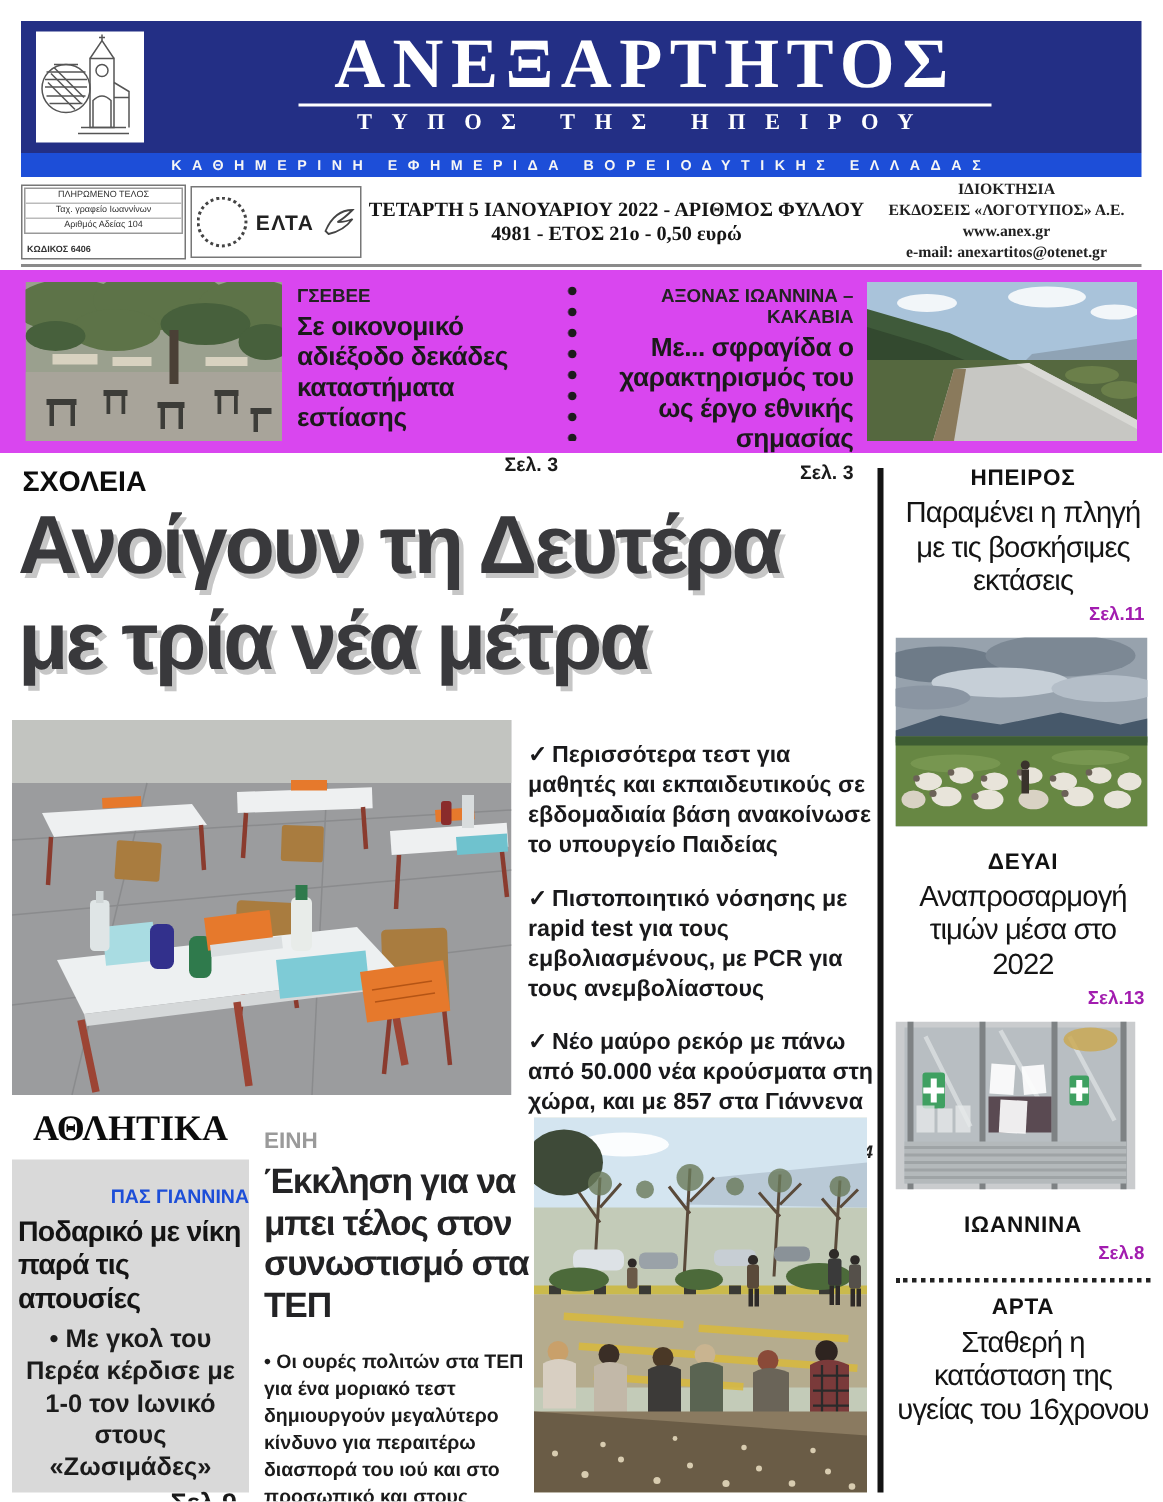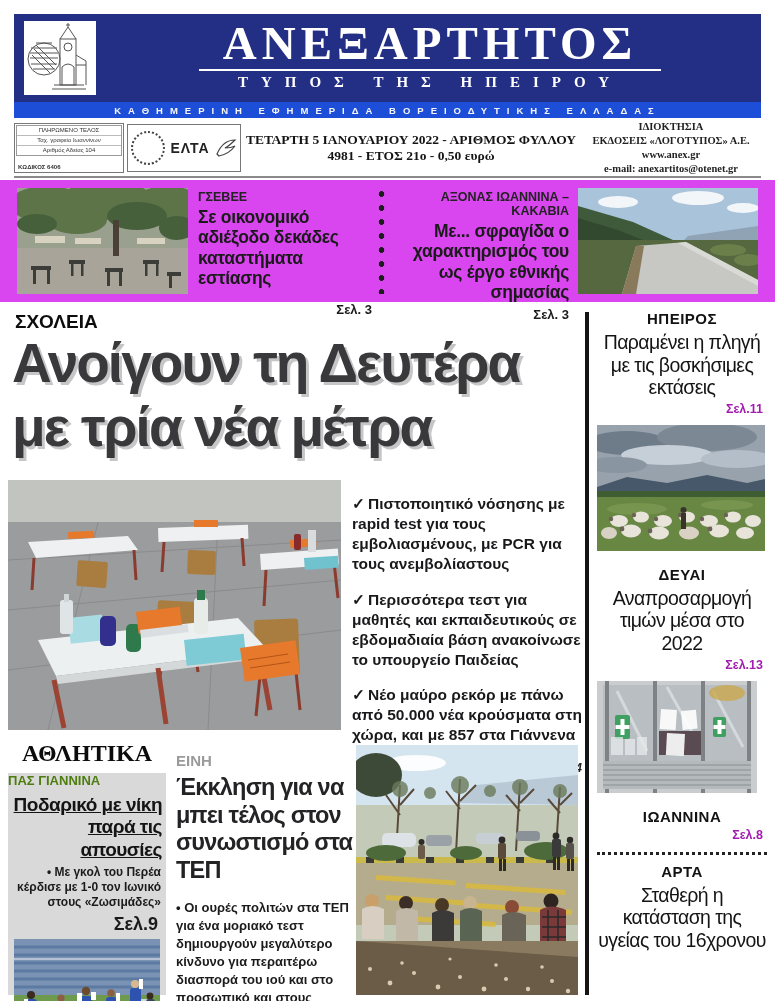--- a/index.html
+++ b/index.html
@@ -59,24 +59,24 @@
   .chk .ck{margin-right:3px;}
   .lead-note{font-size:12px;font-weight:bold;font-style:italic;text-align:right;color:#222;margin-top:2px;}
 
   
   .vdivider{position:absolute;left:585px;top:312px;width:4px;height:683px;background:#141414;}
 
   
   .sports-title{position:absolute;left:6px;top:740px;width:162px;text-align:center;
                 font-family:"Liberation Serif",serif;font-weight:bold;font-size:24px;color:#0c0c0c;}
   .sports-panel{position:absolute;left:8px;top:773px;width:158px;height:222px;background:#d9d9d9;}
-  .sp-kicker{text-align:left;font-size:13px;font-weight:bold;margin-top:0;color:#4d7c0f;}
-  .sp-head{text-align:right;font-size:19px;font-weight:bold;line-height:1.18;letter-spacing:-0.5px;
-           margin:6px 4px 4px;color:#141414;text-decoration:underline;}
-  .sp-bullet{text-align:right;font-size:12px;font-weight:bold;line-height:1.25;margin:0 5px;color:#1b1b1b;}
+  .sp-kicker{text-align:right;font-size:13px;font-weight:bold;margin-top:17px;color:#1d4ed8;}
+  .sp-head{text-align:left;font-size:19px;font-weight:bold;line-height:1.18;letter-spacing:-0.5px;
+           margin:6px 4px 4px;color:#141414;}
+  .sp-bullet{text-align:center;font-size:17px;font-weight:bold;line-height:1.25;margin:0 5px;color:#1b1b1b;}
   .sp-page{text-align:right;font-size:18px;font-weight:bold;margin:4px 8px 4px 0;color:#1a1a1a;}
   .sp-photo{width:146px;height:97px;margin:2px auto 0;}
 
   .eini-col{position:absolute;left:176px;top:752px;width:178px;}
   .eini-kicker{font-size:15px;font-weight:bold;color:#9a9a9a;}
   .eini-head{font-size:23.5px;font-weight:bold;line-height:1.18;letter-spacing:-0.8px;color:#232325;margin-top:5px;}
   .eini-bullet{font-size:13px;font-weight:bold;line-height:1.38;color:#1b1b1b;margin-top:14px;}
 
   .tep-photo{position:absolute;left:356px;top:745px;width:222px;height:250px;}
 
@@ -293,22 +293,22 @@
       <rect x="176" y="160" width="60" height="26" fill="#7ecbd6" transform="rotate(-6 176 160)"></rect>
       <rect x="232" y="168" width="56" height="34" fill="#e6792c" transform="rotate(-8 232 168)"></rect>
       <g stroke="#b45415" stroke-width="1">
           <line x1="240" y1="180" x2="280" y2="174"></line>
           <line x1="242" y1="188" x2="282" y2="182"></line>
         </g>
     </svg>
   </div>
 
   <div class="lead-bullets">
+    <div class="chk"><span class="ck">✓</span><span>Περισσότερα τεστ για μαθητές και εκπαιδευτικούς σε εβδομαδιαία βάση ανακοίνωσε το υπουργείο Παιδείας</span></div>
     <div class="chk"><span class="ck">✓</span><span>Πιστοποιητικό νόσησης με rapid test για τους εμβολιασμένους, με PCR για τους ανεμβολίαστους</span></div>
-    <div class="chk"><span class="ck">✓</span><span>Περισσότερα τεστ για μαθητές και εκπαιδευτικούς σε εβδομαδιαία βάση ανακοίνωσε το υπουργείο Παιδείας</span></div>
     <div class="chk"><span class="ck">✓</span><span>Νέο μαύρο ρεκόρ με πάνω από 50.000 νέα κρούσματα στη χώρα, και με 857 στα Γιάννενα</span></div>
     <div class="lead-note">Αναλυτικό ρεπορτάζ στη σελ.4</div>
   </div>
 
   <div class="vdivider"></div>
 
   <div class="sports-title">ΑΘΛΗΤΙΚΑ</div>
   <div class="sports-panel">
     <div class="sp-kicker">ΠΑΣ ΓΙΑΝΝΙΝΑ</div>
     <div class="sp-head">Ποδαρικό με νίκη παρά τις απουσίες</div>

